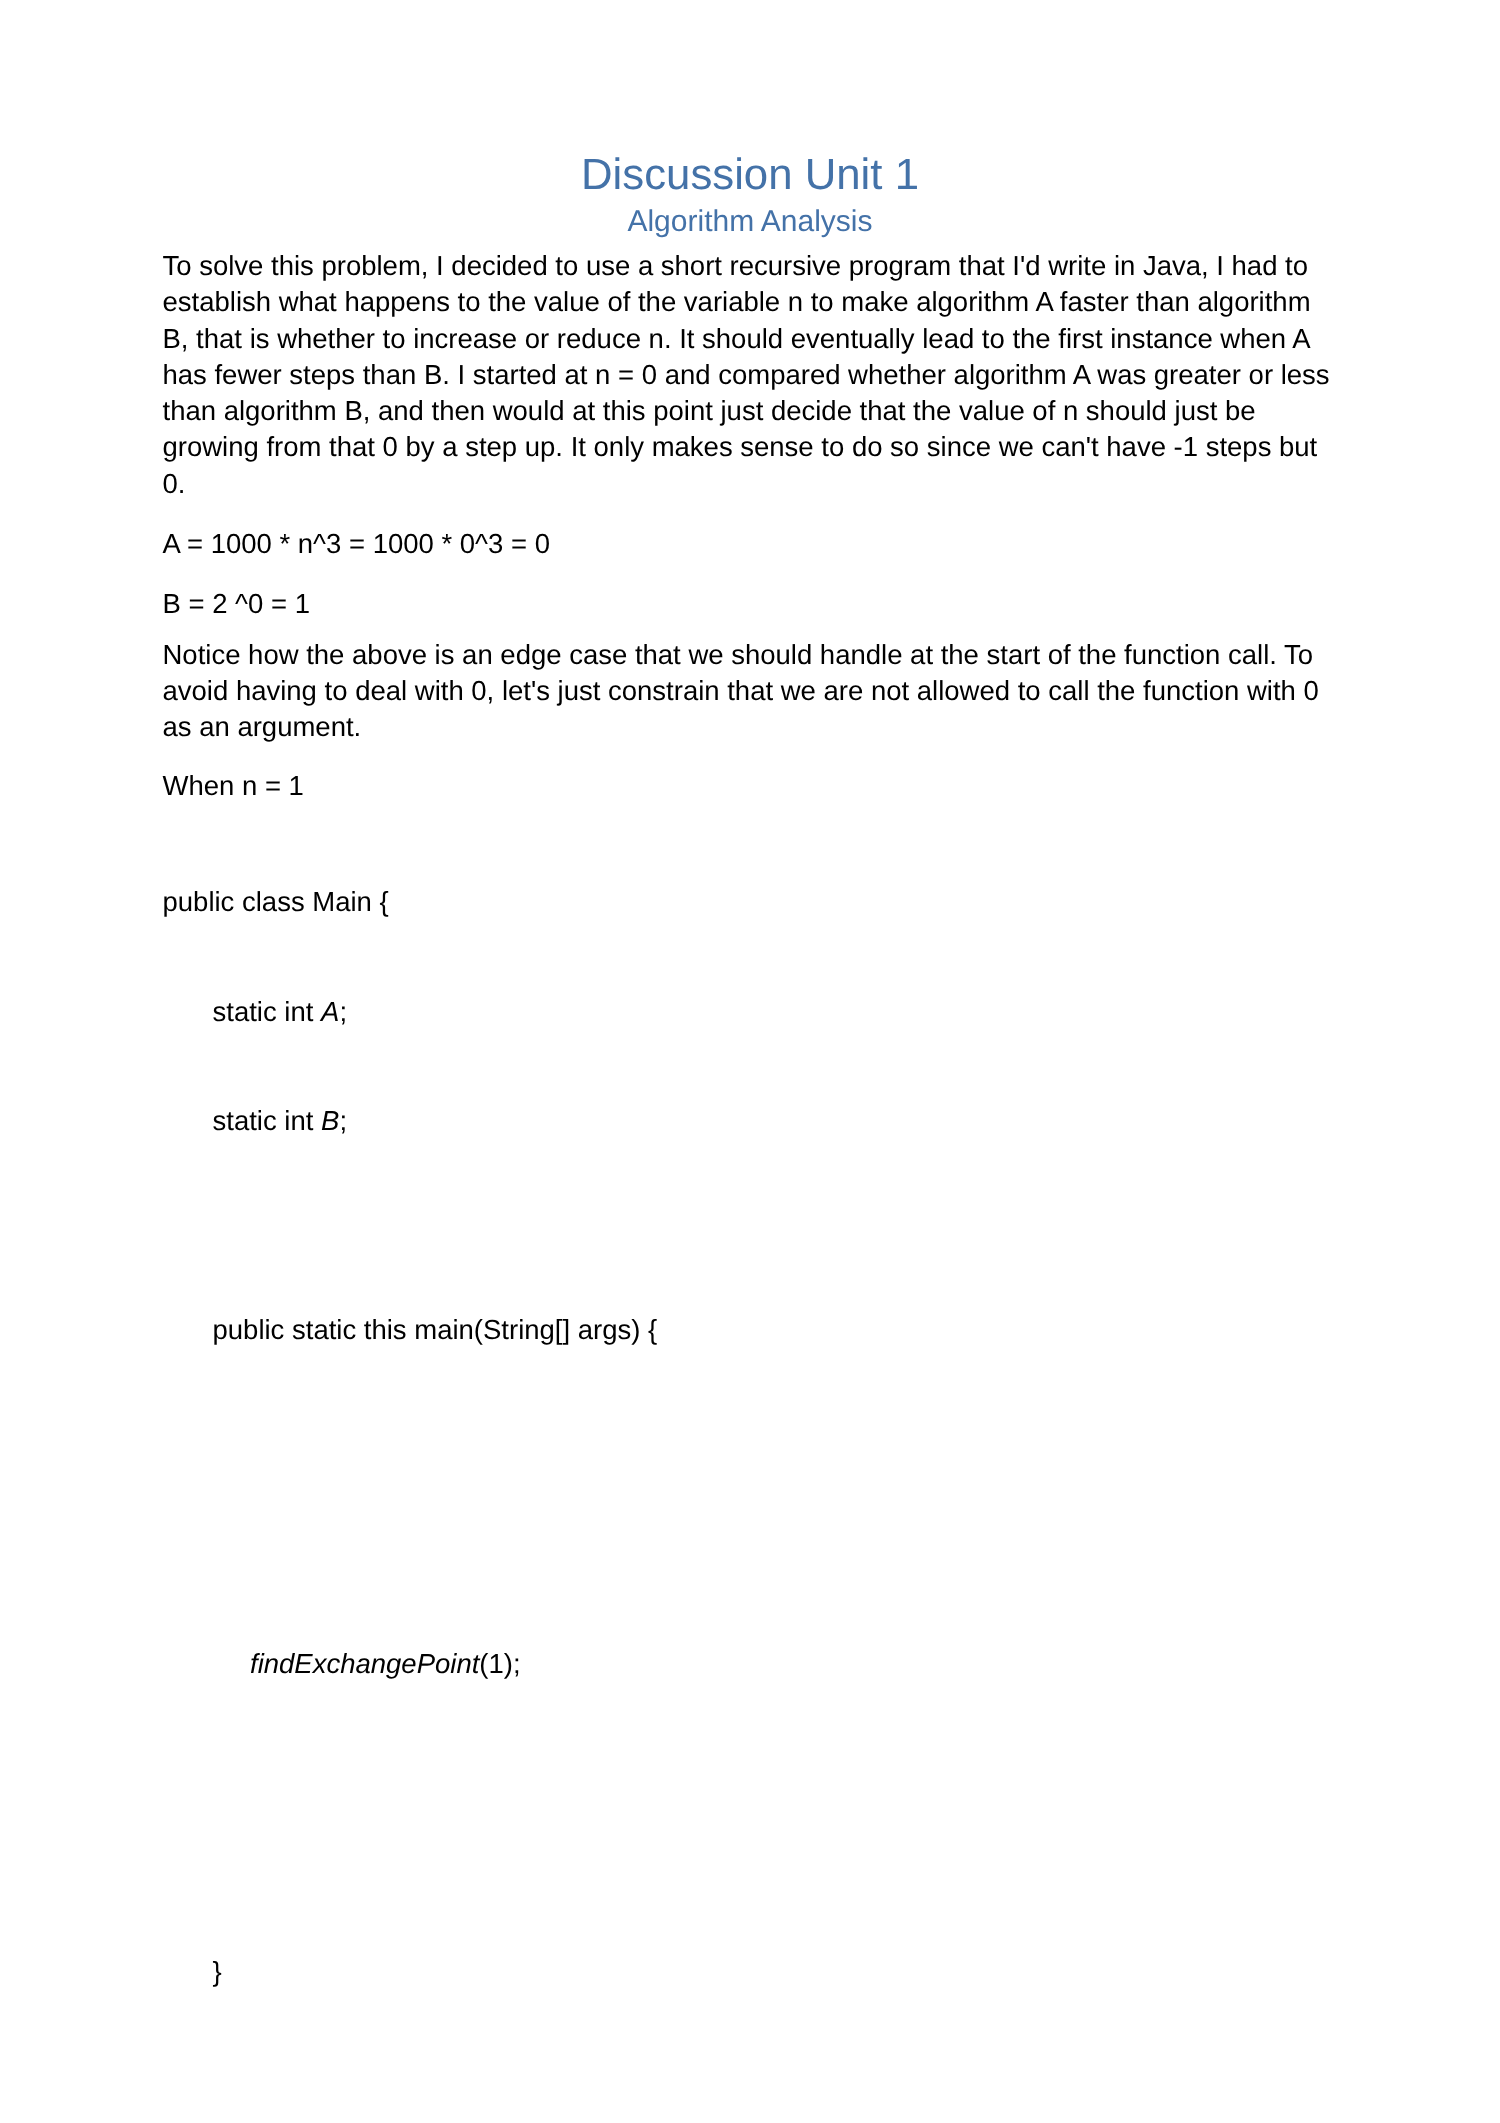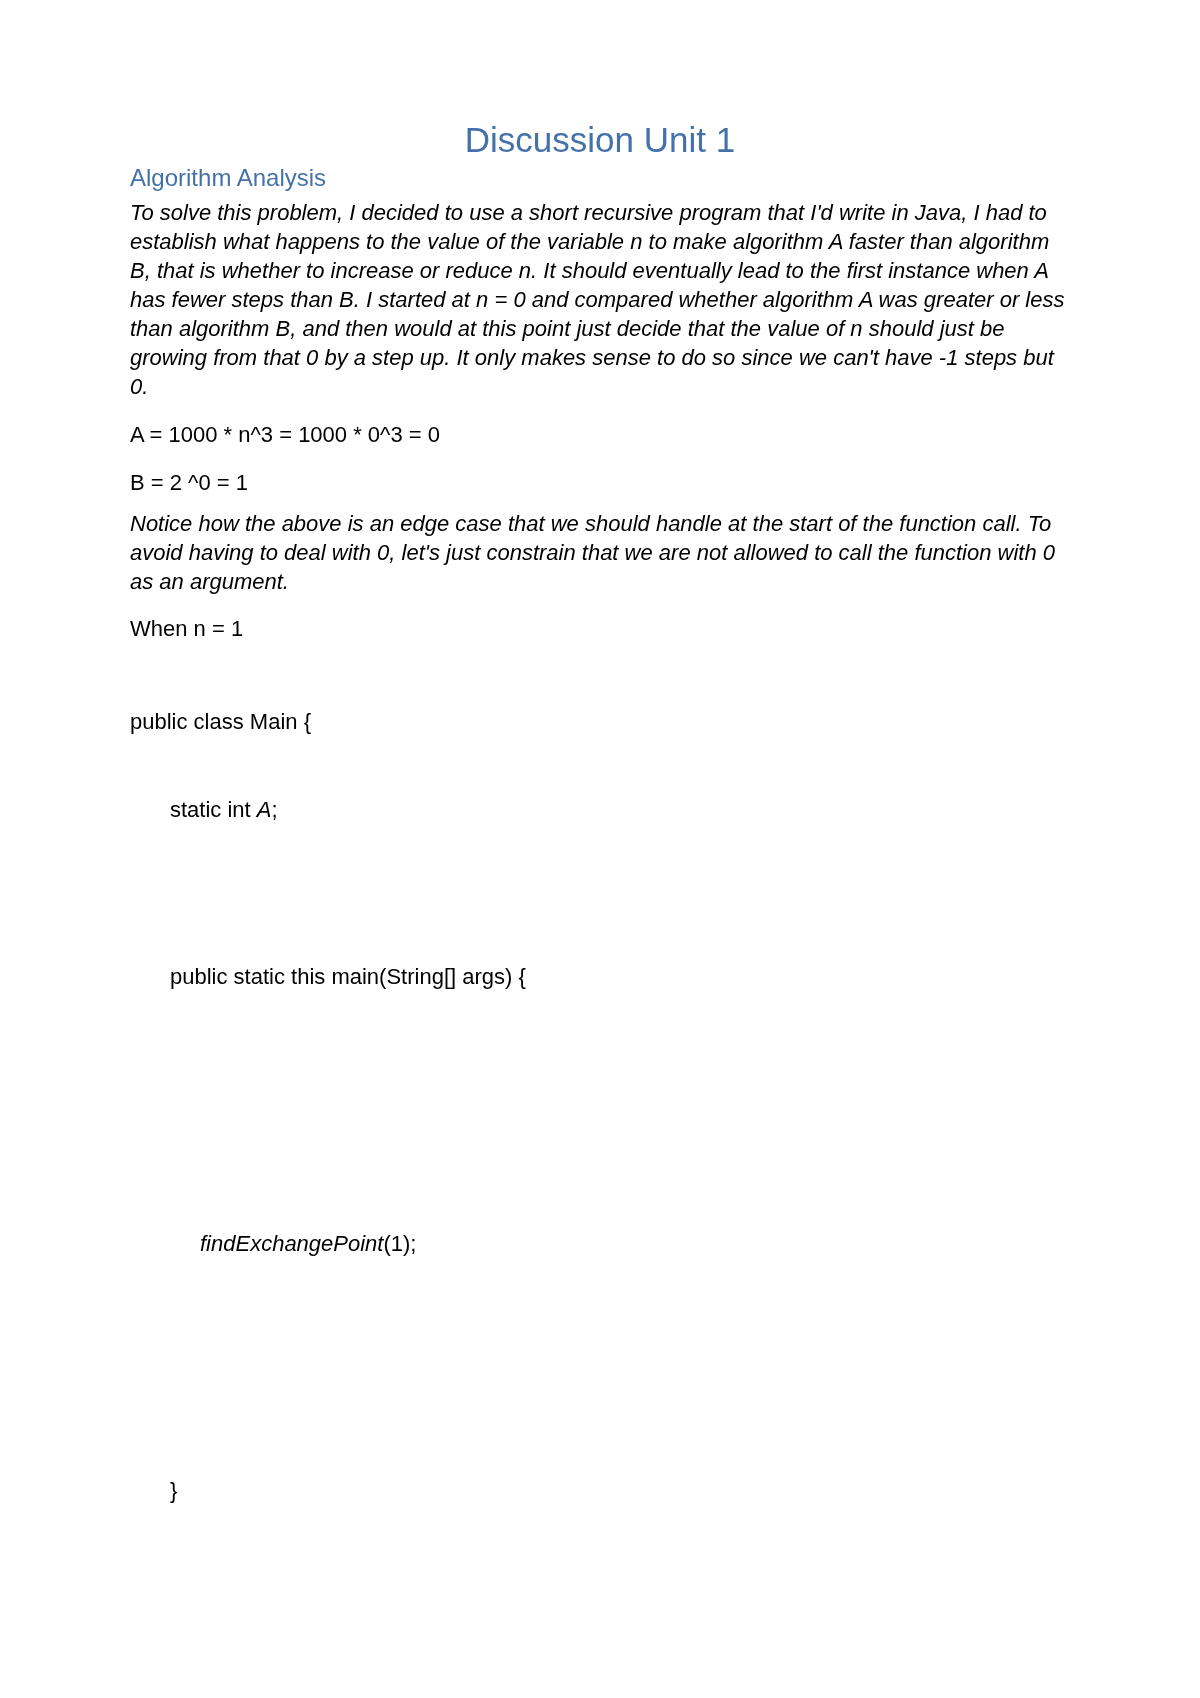--- a/index.html
+++ b/index.html
@@ -16,30 +16,30 @@
       padding: 120px 130px 0 130px;
     }
     .title {
       text-align: center;
       font-size: 35px;
       color: #4472a8;
       font-weight: normal;
       margin-bottom: 4px;
     }
     .subtitle {
+      text-align: center;
       font-size: 24px;
       color: #4472a8;
       font-weight: normal;
       margin-bottom: 6px;
     }
     .paragraph {
       font-size: 22px;
       line-height: 1.32;
       margin-bottom: 18px;
-      font-style: italic;
     }
     .equation {
       font-size: 22px;
       line-height: 1.32;
       margin-bottom: 12px;
       margin-top: 19px;
     }
     .text-line {
       font-size: 22px;
       line-height: 1.32;
@@ -69,20 +69,21 @@
 <p class="equation">A = 1000 * n^3 = 1000 * 0^3 = 0</p>
 <p class="equation">B = 2 ^0 = 1</p>
 
 <p class="paragraph">Notice how the above is an edge case that we should handle at the start of the function call. To avoid having to deal with 0, let's just constrain that we are not allowed to call the function with 0 as an argument.</p>
 
 <p class="text-line">When n = 1</p>
 
 <div class="code-block">
   <div>public class Main {</div>
   <div class="indent1"><span>static int </span><span class="italic">A</span><span>;</span></div>
+  <div class="indent1"><span>static int </span><span class="italic">B</span><span>;</span></div>
   <div class="spacer"></div>
   <div class="indent1">public static this main(String[] args) {</div>
   <div class="spacer"></div>
   <div class="spacer"></div>
   <div class="indent2"><span class="italic">findExchangePoint</span><span>(1);</span></div>
   <div class="spacer"></div>
   <div class="spacer"></div>
   <div class="indent1">}</div>
   <div class="spacer"></div>
   

